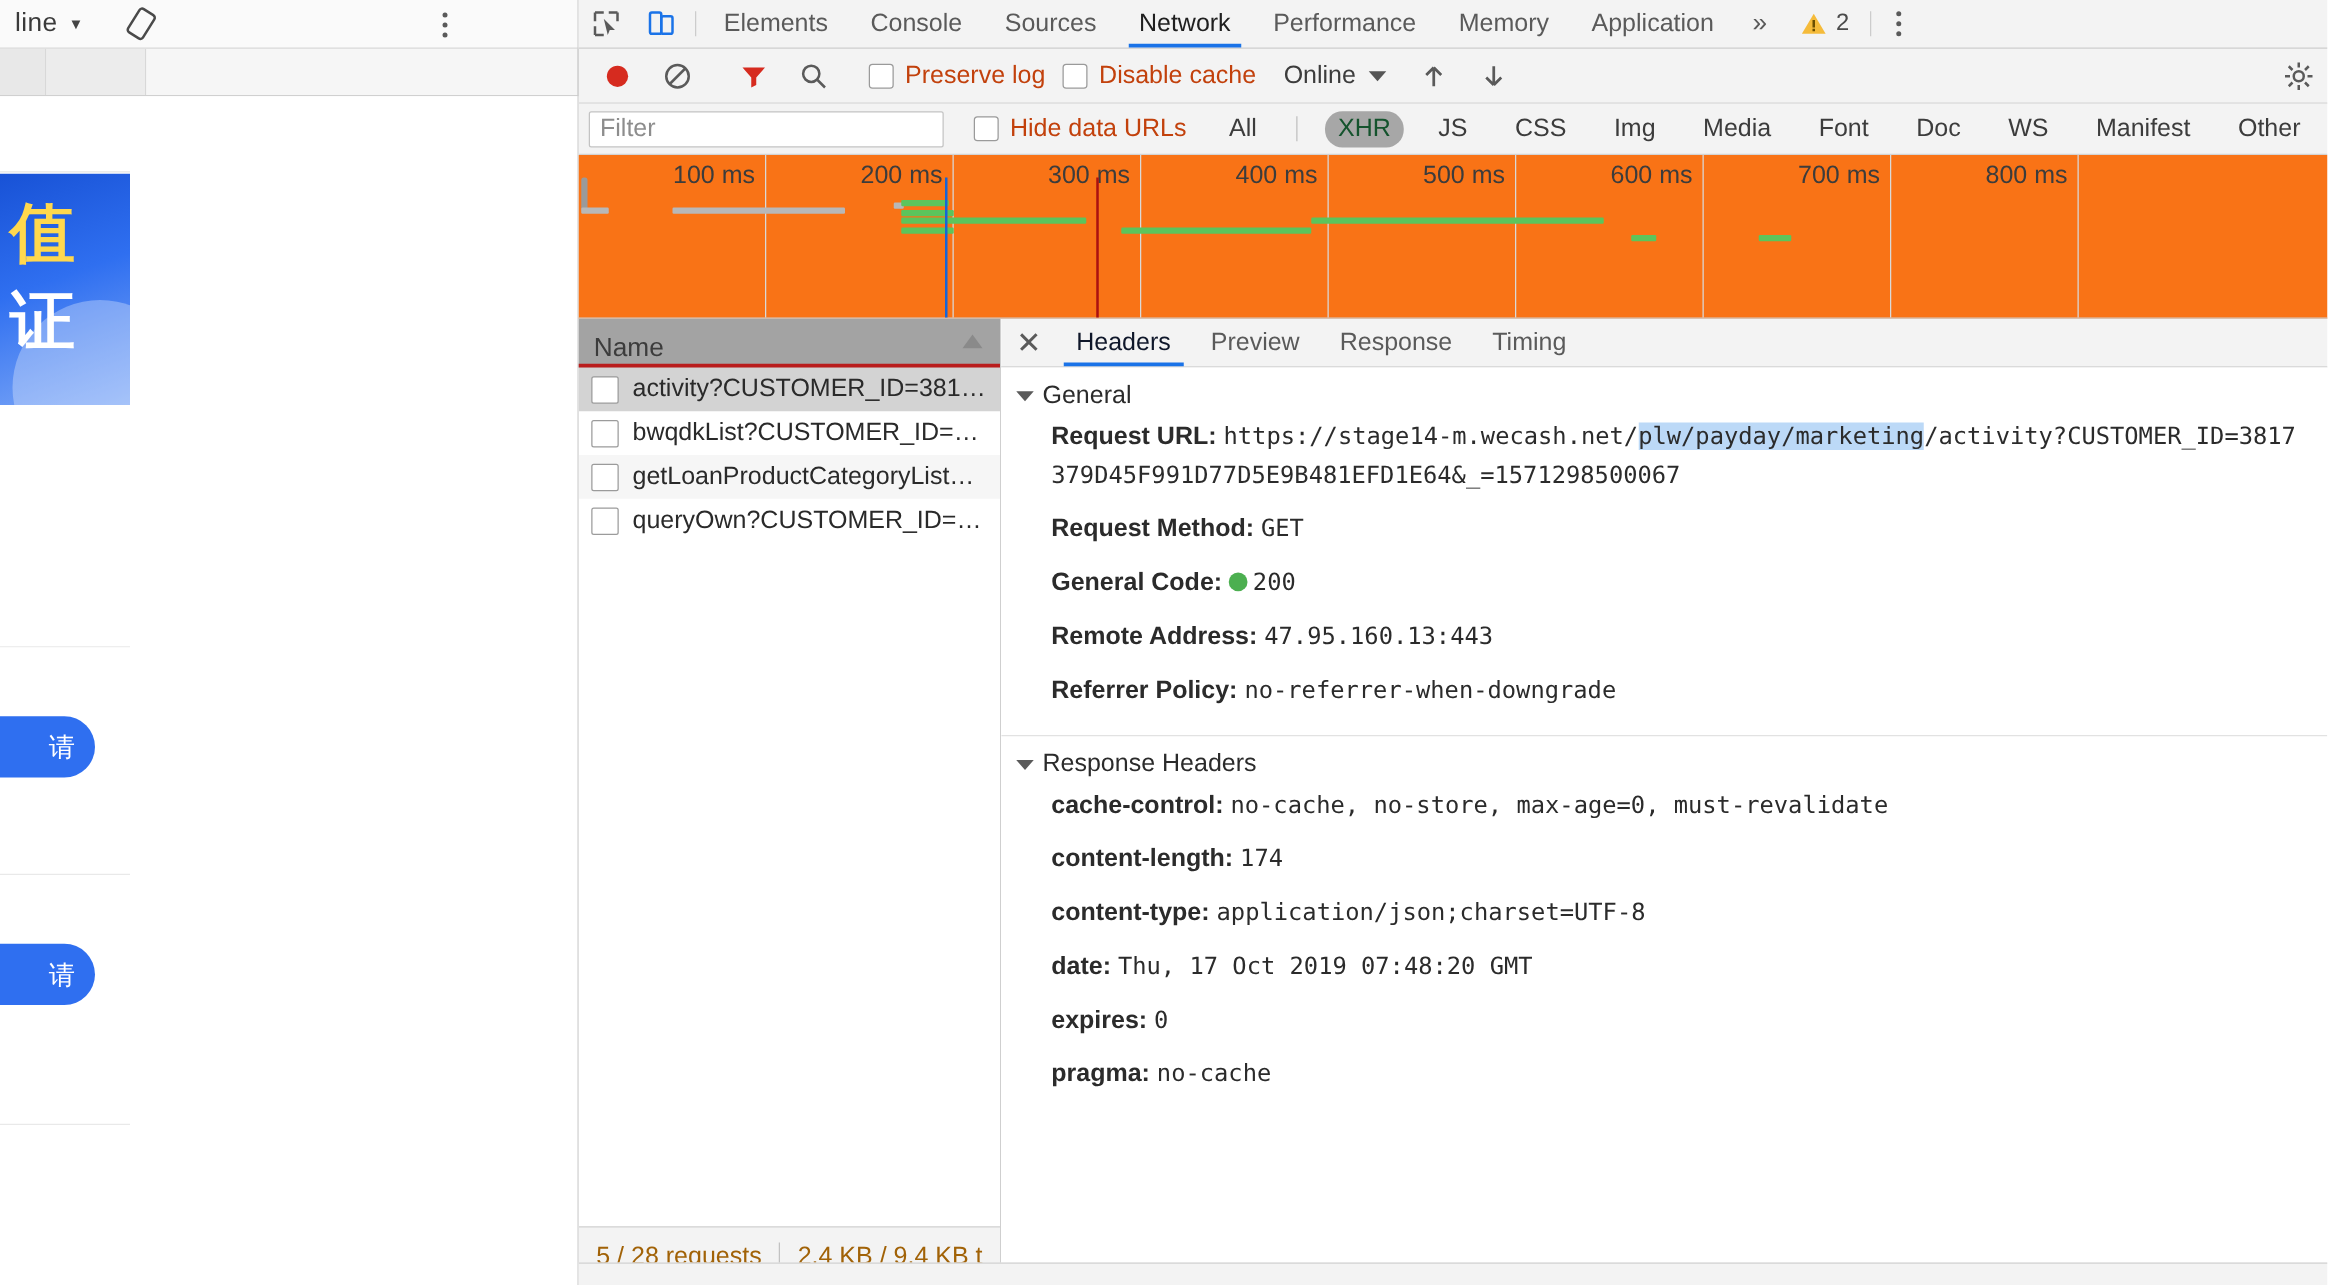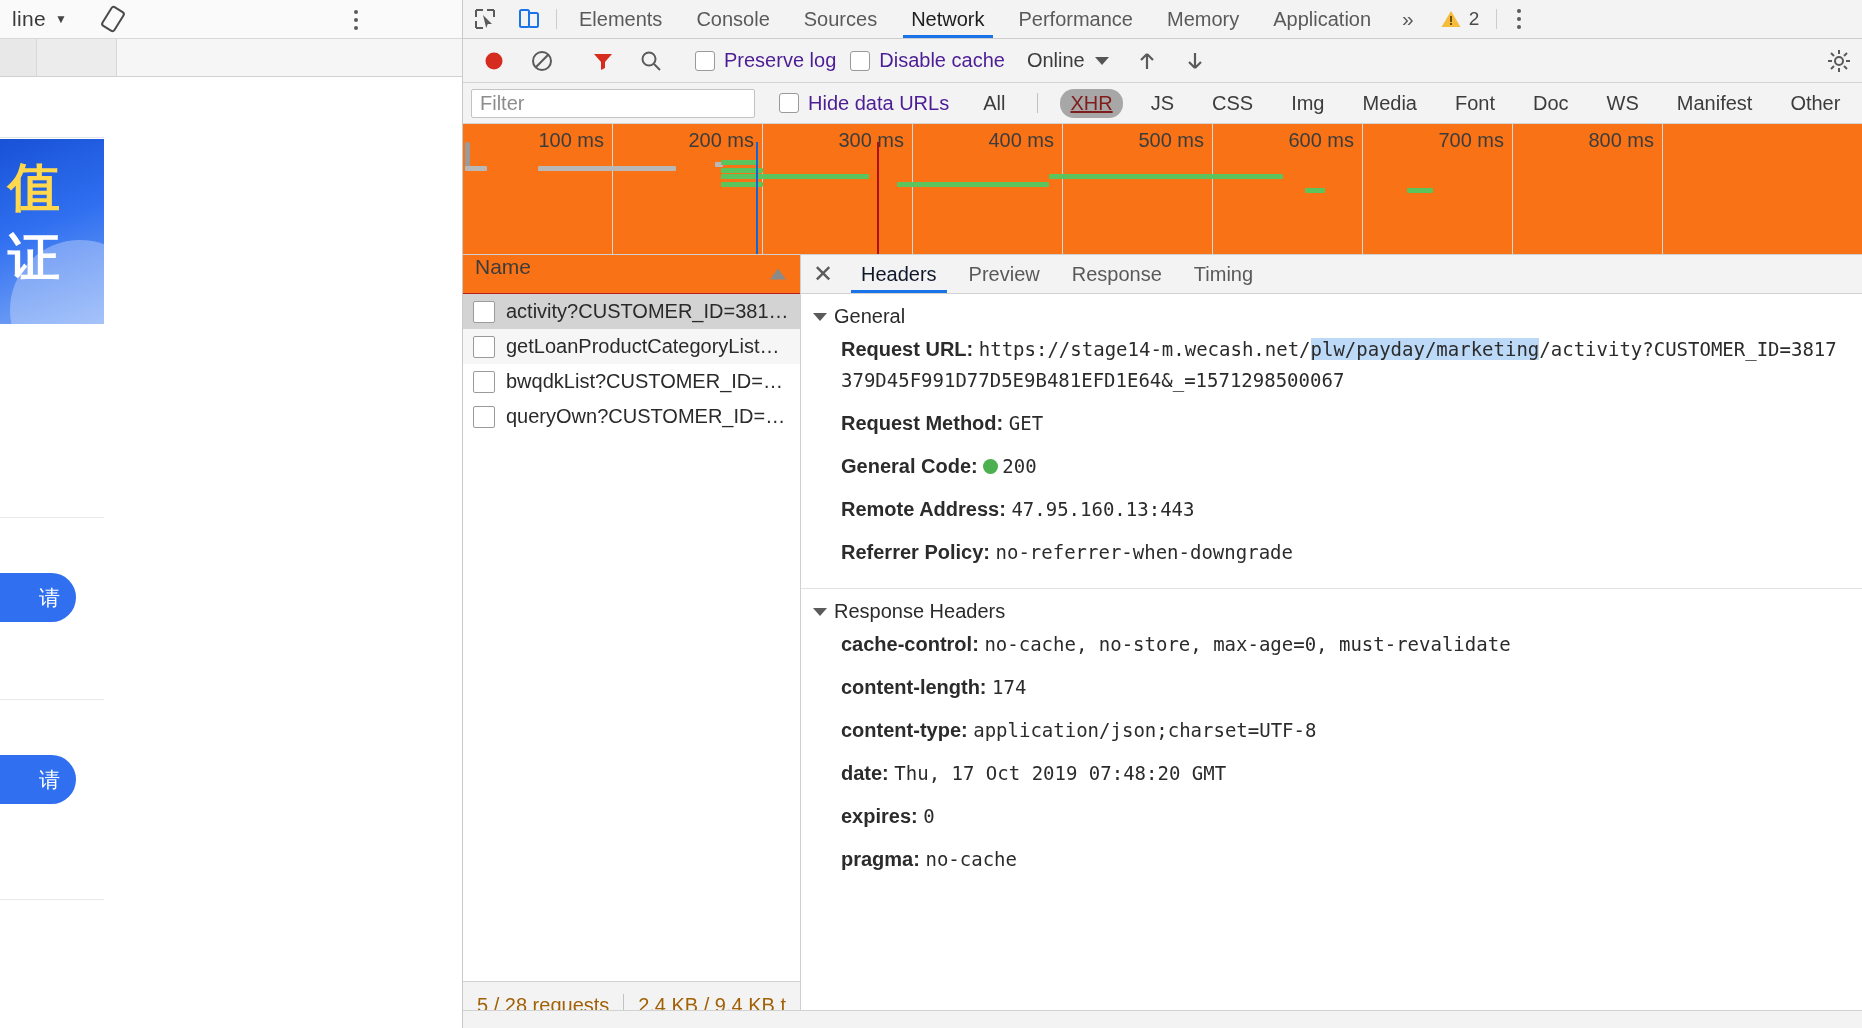--- a/index.html
+++ b/index.html
@@ -137,21 +137,21 @@
     height: 44px; flex: 0 0 44px; background: #f3f3f3;
     border-bottom: 1px solid #d4d4d4; display: flex; align-items: center;
     padding-left: 8px; gap: 2px;
   }
   .tb-btn { width: 46px; height: 44px; display: flex; align-items: center; justify-content: center; cursor: pointer; }
   .chk-wrap { display: flex; align-items: center; gap: 9px; cursor: pointer; padding: 0 6px; }
   .chkbox {
     width: 20px; height: 20px; border: 1px solid #9a9a9a; border-radius: 3px;
     background: #fff; flex: 0 0 20px;
   }
-  .chk-label { font-size: 20px; color: #4c1d95; white-space: nowrap; }
+  .chk-label { font-size: 20px; color: #c2410c; white-space: nowrap; }
   .throttle {
     display: flex; align-items: center; gap: 10px; margin-left: 14px;
     font-size: 20px; color: #3c3c3c; cursor: pointer;
   }
   .caret-dn { width:0;height:0;border-left:7px solid transparent;border-right:7px solid transparent;border-top:8px solid #555; }
   .tb-gearbar { margin-left: auto; display: flex; align-items: center; height: 44px; }
 
   
   .filter-row {
     height: 41px; flex: 0 0 41px; background: #f3f3f3;
@@ -161,21 +161,21 @@
   .filter-input {
     width: 284px; height: 29px; background: #fff; border: 1px solid #c3c3c3;
     border-radius: 2px; font-size: 20px; color: #8b8b8b; padding: 0 8px;
     font-family: "Liberation Sans", sans-serif; outline: none;
   }
   .filter-input::placeholder { color: #8d8d8d; }
   .type-chip {
     font-size: 20px; color: #3c3c3c; padding: 3px 10px; border-radius: 14px;
     cursor: pointer; white-space: nowrap;
   }
-  .type-chip.active { background: #a7a7a7; color: #7f1d1d; text-decoration: underline; }
+  .type-chip.active { background: #a7a7a7; color: #14532d; }
   .chip-sep { width: 1px; height: 20px; background: #c0c0c0; margin: 0 4px; }
 
   
   .overview {
     flex: 0 0 131px; height: 131px; background: #f97316;
     border-bottom: 1px solid #cfcfcf; position: relative; overflow: hidden;
   }
   .ov-ruler { position: absolute; left: 0; top: 0; right: 0; height: 131px; }
   .ov-tick {
     position: absolute; top: 0; height: 131px; border-right: 1px solid #d9d9d9;
@@ -195,22 +195,22 @@
     background: #9a9a9a; border-radius: 2px;
   }
 
   
   .main-split { flex: 1 1 auto; display: flex; min-height: 0; }
   .req-list {
     width: 338px; flex: 0 0 338px; display: flex; flex-direction: column;
     border-right: 1px solid #cfcfcf; background: #fff; min-height: 0;
   }
   .rl-header {
-    height: 39px; flex: 0 0 39px; background: #f97316;
-    border-bottom: 1px solid #b91c1c; display: flex; align-items: flex-start;
+    height: 39px; flex: 0 0 39px; background: #a3a3a3;
+    border-bottom: 3px solid #b91c1c; display: flex; align-items: flex-end;
     padding: 0 12px; position: relative;
   }
   .rl-header .hl { font-size: 21px; color: #3c3c3c; }
   .sort-arrow {
     position: absolute; right: 14px; top: 50%; transform: translateY(-50%);
     width: 0; height: 0; border-left: 8px solid transparent;
     border-right: 8px solid transparent; border-bottom: 11px solid #8a8a8a;
   }
   .rl-body { flex: 1 1 auto; overflow: hidden; background: #fff; }
   .rl-row {
@@ -519,27 +519,27 @@
       <div class="req-list">
         <div class="rl-header">
           <span class="hl">Name</span>
           <span class="sort-arrow"></span>
         </div>
         <div class="rl-body">
           <div class="rl-row selected">
             <span class="row-chk"></span>
             <span class="rname">activity?CUSTOMER_ID=381…</span>
           </div>
+          <div class="rl-row">
+            <span class="row-chk"></span>
+            <span class="rname">bwqdkList?CUSTOMER_ID=…</span>
+          </div>
           <div class="rl-row odd">
             <span class="row-chk"></span>
             <span class="rname">getLoanProductCategoryList…</span>
-          </div>
-          <div class="rl-row">
-            <span class="row-chk"></span>
-            <span class="rname">bwqdkList?CUSTOMER_ID=…</span>
           </div>
           <div class="rl-row">
             <span class="row-chk"></span>
             <span class="rname">queryOwn?CUSTOMER_ID=…</span>
           </div>
         </div>
         <div class="rl-status">
           <span>5 / 28 requests</span>
           <span class="st-sep"></span>
           <span>2.4 KB / 9.4 KB t</span>

